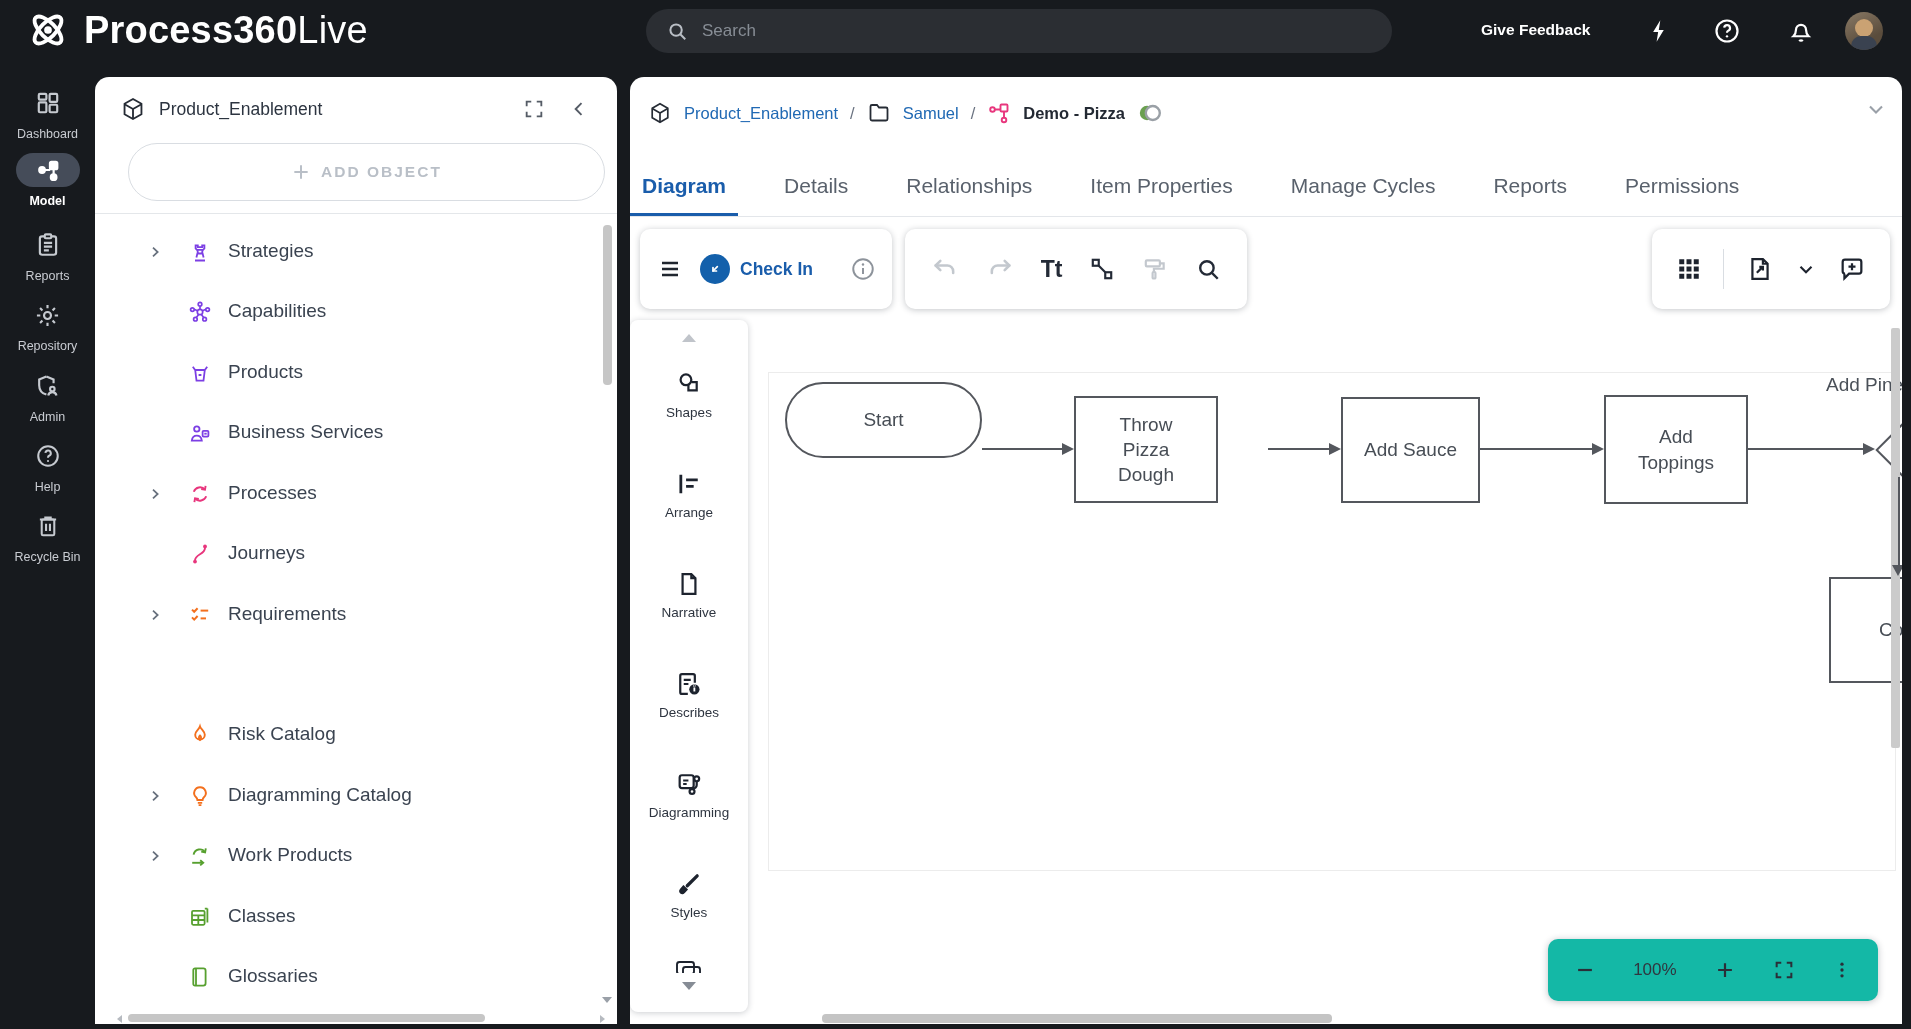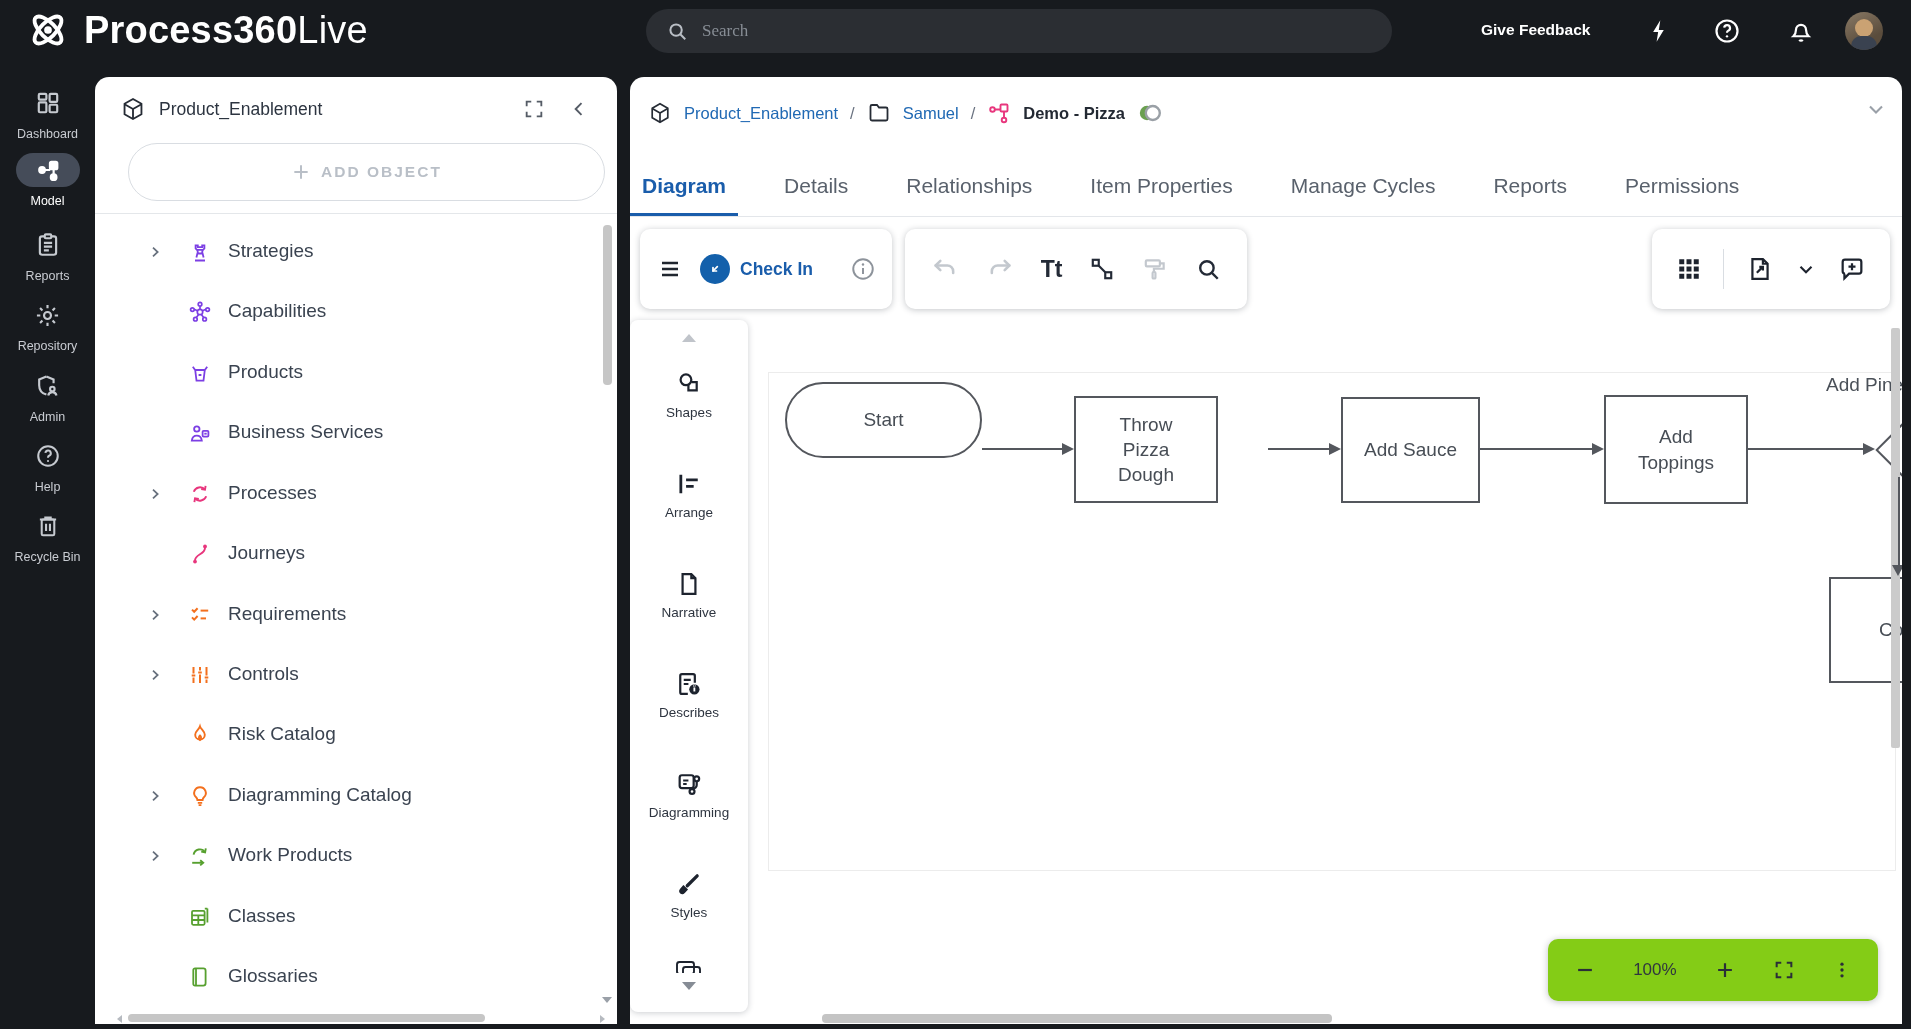--- a/index.html
+++ b/index.html
@@ -1,21 +1,21 @@
 <!DOCTYPE html>
 <html><head>
 <meta charset="utf-8">
 <style>
   *{margin:0;padding:0;box-sizing:border-box}
   html,body{width:1911px;height:1029px}
   body{background:#171a1e;font-family:"Liberation Sans",sans-serif;overflow:hidden}
   #app{position:relative;width:1911px;height:1029px;background:#171a1e}
   .abs{position:absolute}
   svg{display:block}
-  input{font-family:Liberation Serif, serif}
+  input{font-family:Liberation Sans, sans-serif}
 
   
   #header{position:absolute;left:0;top:0;width:1911px;height:62px}
   .logo-wrap{position:absolute;left:26px;top:8px;display:flex;align-items:center;gap:14px;cursor:pointer}
   .logo-text{font-size:38px;color:#fff;letter-spacing:.2px}
   .logo-text b{font-weight:800}
   .logo-text .lt{font-weight:300}
   .search-pill{position:absolute;left:646px;top:9px;width:746px;height:44px;background:#2b2e33;border-radius:22px;display:flex;align-items:center;padding:0 20px}
   .search-pill input{background:transparent;border:none;outline:none;color:#e8eaed;font-size:17px;margin-left:14px;width:600px}
   .search-pill input::placeholder{color:#878d95}
@@ -23,21 +23,21 @@
   .hdr-ic{position:absolute;cursor:pointer;display:flex;align-items:center;justify-content:center}
   .avatar{position:absolute;left:1845px;top:12px;width:38px;height:38px;border-radius:50%;cursor:pointer;overflow:hidden;background:linear-gradient(150deg,#8a7a66 0%,#5a4c3c 70%)}
   .avatar::before{content:"";position:absolute;left:10px;top:7px;width:18px;height:18px;border-radius:50%;background:#caa273}
   .avatar::after{content:"";position:absolute;left:6px;top:24px;width:26px;height:16px;border-radius:10px 10px 0 0;background:#3a4250}
 
   
   .side-item{position:absolute;left:0;width:95px;display:flex;flex-direction:column;align-items:center;cursor:pointer}
   .side-icon{height:34px;display:flex;align-items:center;justify-content:center;color:#c6cad0}
   .pillbg{width:64px;height:34px;border-radius:17px;background:#454c59;display:flex;align-items:center;justify-content:center}
   .side-label{font-size:12.5px;margin-top:7px;color:#c9ccd2;white-space:nowrap}
-  .side-item.active .side-label{color:#fff;font-weight:400}
+  .side-item.active .side-label{color:#fff;font-weight:700}
 
   
   #tree-card{position:absolute;left:95px;top:77px;width:522px;height:947px;background:#fff;border-radius:14px 14px 0 0}
   .tree-hdr{position:absolute;left:0;top:12px;width:522px;height:40px;display:flex;align-items:center;padding:0 28px 0 25px}
   .tree-title{margin-left:13px;font-size:17.5px;color:#2c3440}
   .tree-hdr .grow{flex:1}
   .tool-ic{cursor:pointer;color:#4a515b;display:flex;align-items:center;justify-content:center}
   .add-obj{position:absolute;left:33px;top:66px;width:477px;height:58px;border:1.5px solid #d9dde2;border-radius:29px;display:flex;align-items:center;justify-content:center;gap:10px;cursor:pointer;background:#fff}
   .add-obj .txt{font-size:15.5px;font-weight:700;letter-spacing:2px;color:#b9bfc7}
   .tree-div{position:absolute;left:0;top:136px;width:522px;height:1px;background:#e4e7ea}
@@ -77,21 +77,21 @@
   
   .page-rect{position:absolute;left:138px;top:295px;width:1128px;height:499px;border:1px solid #ececec}
   .node{position:absolute;background:#fff;border:2px solid #54575d;display:flex;align-items:center;justify-content:center;text-align:center;font-size:19px;color:#474d55;line-height:1.32;padding:0 20px;cursor:pointer}
   .aline{position:absolute;height:2px;background:#54575d}
   .ahead{position:absolute;width:0;height:0;border-top:6px solid transparent;border-bottom:6px solid transparent;border-left:12px solid #54575d}
   .vhead{position:absolute;width:0;height:0;border-left:6px solid transparent;border-right:6px solid transparent;border-top:11px solid #54575d}
   .diamond{position:absolute;left:1254px;top:352px;width:42px;height:42px;border:2px solid #54575d;background:#fff;transform:rotate(45deg)}
   .flow-label{position:absolute;font-size:19px;color:#4a5058;white-space:nowrap}
 
   
-  #zoom-card{position:absolute;left:918px;top:862px;width:330px;height:62px;background:#84cc16;border-radius:10px;box-shadow:0 1px 7px rgba(25,32,45,.28);display:flex;align-items:center;justify-content:space-between;padding:0 26px}
+  #zoom-card{position:absolute;left:918px;top:862px;width:330px;height:62px;background:#14b8a6;border-radius:10px;box-shadow:0 1px 7px rgba(25,32,45,.28);display:flex;align-items:center;justify-content:space-between;padding:0 26px}
   .zoom-level{font-size:17px;color:#30363f}
 </style>
 </head>
 <body>
 
 <div id="app">
 
   <div id="header">
     <div class="logo-wrap">
       <span>
@@ -347,33 +347,20 @@
           <svg width="24" height="24" viewBox="0 0 24 24" fill="none" stroke="currentColor" stroke-width="2">
             <polyline points="4 6.6 6.2 8.8 9.6 5.2"></polyline>
             <path d="M12.6 7.6h7.6"></path>
             <polyline points="4 14.4 6.2 16.6 9.6 13"></polyline>
             <path d="M12.6 15.4h5.4"></path>
           </svg>
         </span>
       <span class="tlabel">Requirements</span>
     </div>
 
-    <div class="trow" style="top:568px">
-      <span class="chev">
-          <svg width="16" height="16" viewBox="0 0 24 24" fill="none" stroke="#67707d" stroke-width="2.6">
-            <polyline points="9 5.5 16 12 9 18.5"></polyline>
-          </svg>
-        </span>
-      <span class="ticon c-orange">
-          <svg width="24" height="24" viewBox="0 0 24 24" fill="none" stroke="currentColor" stroke-width="2">
-            <path d="M5.5 4v6.4M5.5 14.4V20M3.7 12.4h3.6M12 4v3.4M12 11.4V20M10.2 9.4h3.6M18.5 4v8.4M18.5 16.4V20M16.7 14.4h3.6"></path>
-          </svg>
-        </span>
-      <span class="tlabel">Controls</span>
-    </div>
 
     <div class="trow" style="top:628px">
       <span class="ticon c-orange">
           <svg width="24" height="24" viewBox="0 0 24 24" fill="none" stroke="currentColor" stroke-width="1.9">
             <path d="M12 3.4c.8 2.8 4.8 4.8 4.8 8.4a4.8 4.8 0 0 1-9.6 0c0-1.8.9-3.2 2.3-4.7.9-1 2-2.2 2.5-3.7z"></path>
             <path d="M12 12.4c-1.4 1.2-1.4 3.6 0 4.7 1.4-1.1 1.4-3.5 0-4.7z"></path>
           </svg>
         </span>
       <span class="tlabel">Risk Catalog</span>
     </div>

